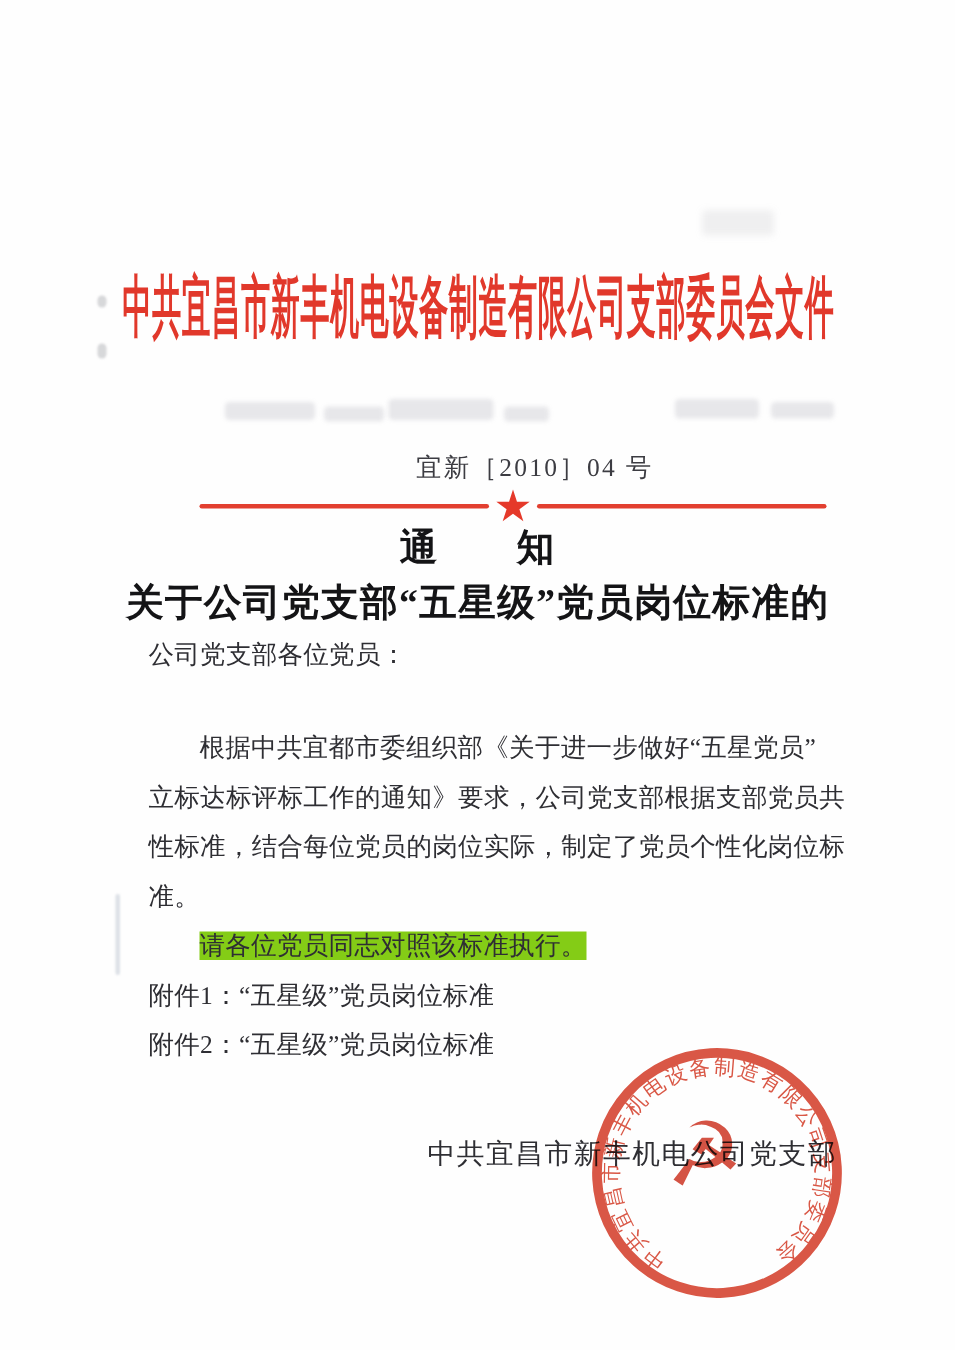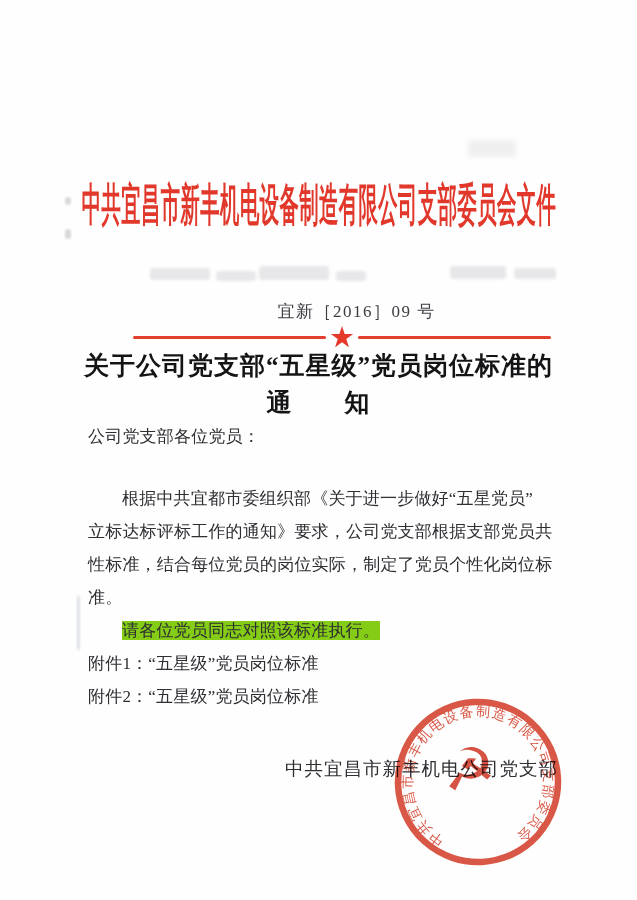--- a/index.html
+++ b/index.html
@@ -41,21 +41,21 @@
 
   
   .title {
     position:absolute; top:347px; left:0; width:637px; margin:0;
     text-align:center; font-size:25px; font-weight:700; color:#141416;
     line-height:37px; letter-spacing:1px;
   }
 
   
   .body-block {
-    position:absolute; top:420px; left:88px; width:465px;
+    position:absolute; top:420px; left:99px; width:465px;
     font-size:17px; line-height:33px; color:#2e2e33; letter-spacing:0.2px;
   }
   .body-block .line { white-space:nowrap; }
   .body-block .hl { background:#84cc16; }
 
   
   .signature {
     position:absolute; top:756px; left:0; right:79px;
     text-align:right; font-size:18.5px; letter-spacing:1px; color:#2e2e33;
   }
@@ -92,31 +92,31 @@
   <div class="artifact bleed" style="left:259px; top:266px; width:70px; height:14px;"></div>
   <div class="artifact bleed" style="left:336px; top:271px; width:30px; height:10px;"></div>
   <div class="artifact bleed" style="left:450px; top:266px; width:56px; height:13px;"></div>
   <div class="artifact bleed" style="left:514px; top:268px; width:42px; height:11px;"></div>
   <div class="artifact streak" style="left:77px; top:596px; width:3px; height:54px;"></div>
 
   <div class="red-header">
     <span class="stretch">中共宜昌市新丰机电设备制造有限公司支部委员会文件</span>
   </div>
 
-  <div class="doc-number">宜新［2016］09 号</div>
+  <div class="doc-number">宜新［2010］04 号</div>
 
   <div class="rule">
     <span class="seg"></span>
     <span class="star">★</span>
     <span class="seg"></span>
   </div>
 
   <h1 class="title">
+    <div>通　　知</div>
     <div>关于公司党支部“五星级”党员岗位标准的</div>
-    <div>通　　知</div>
   </h1>
 
   <div class="body-block">
 
       <div class="line"><span class="txt">公司党支部各位党员：</span></div>
 
       <div class="line" style="padding-left: 34px; margin-top: 29px;"><span class="txt">根据中共宜都市委组织部《关于进一步做好“五星党员”</span></div>
 
       <div class="line"><span class="txt">立标达标评标工作的通知》要求，公司党支部根据支部党员共</span></div>
 

